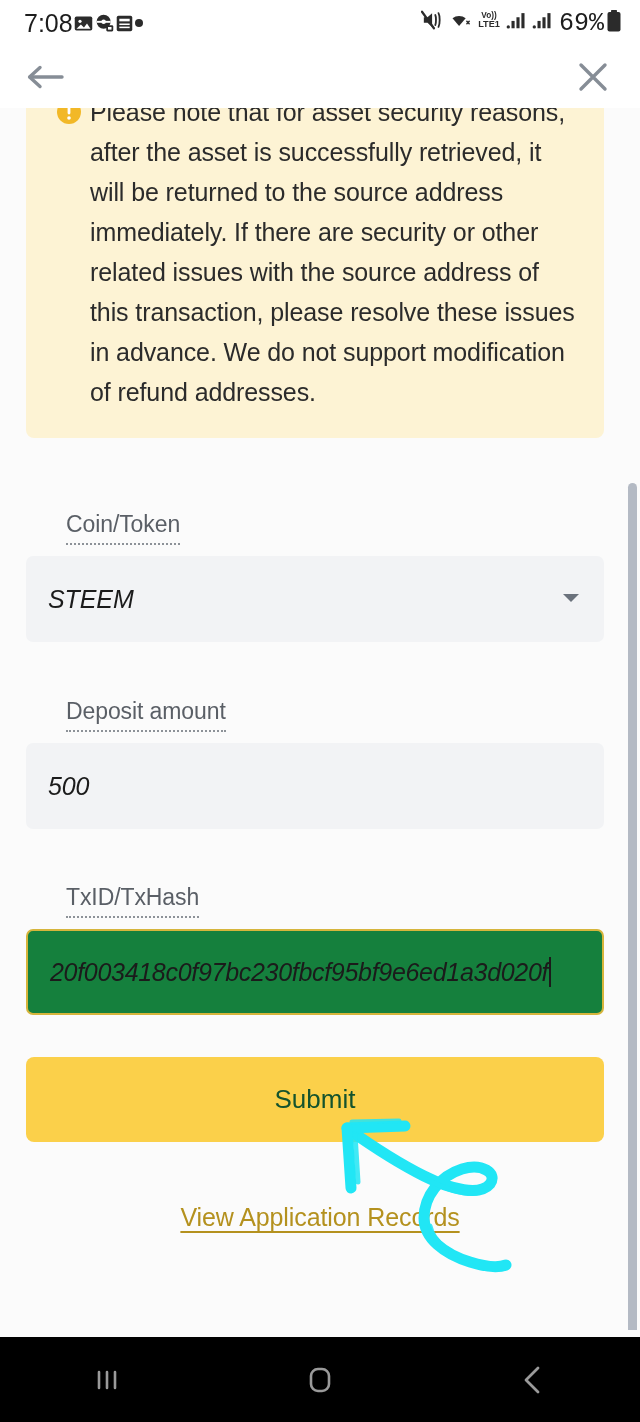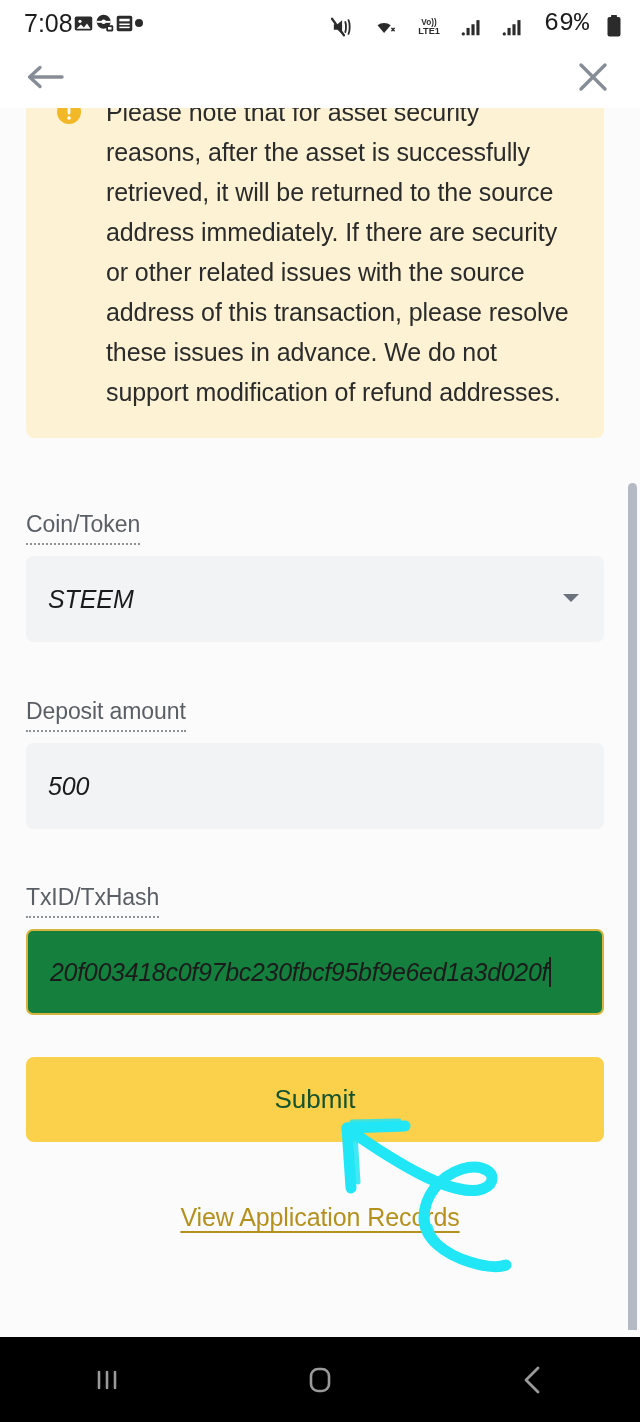--- a/index.html
+++ b/index.html
@@ -23,21 +23,21 @@
     background: #ffffff;
     display: flex; align-items: center;
     padding: 0 18px 0 24px;
   }
   #status-left { display: flex; align-items: center; }
   #status-clock {
     font-size: 25px; color: #1d1d1d; letter-spacing: 0px;
     font-family: "Liberation Sans", sans-serif;
   }
   #status-right {
-    margin-left: auto; display: flex; align-items: flex-end; gap: 17px;
+    margin-left: auto; display: flex; align-items: flex-start; gap: 2px;
   }
   .sb-ic { display: block; }
   #battery-pct { font-size: 25px; color: #1d1d1d; margin-left: 2px; font-family: Liberation Mono, monospace; }
 
   
   #header {
     position: absolute; top: 46px; left: 0;
     width: 640px; height: 62px;
     background: #ffffff;
     display: flex; align-items: center; justify-content: space-between;
@@ -57,39 +57,40 @@
     overflow: hidden;
   }
 
   
   #notice {
     position: absolute; left: 26px; top: -38px;
     width: 578px;
     background: #fdf3d4;
     border-radius: 8px;
     padding: 22px 26px 26px 30px;
-    display: flex; gap: 24px;
+    display: flex; gap: 8px;
   }
   #notice-icon {
     flex: 0 0 auto; width: 26px; height: 26px; margin-top: 7px;
   }
   #notice-text {
     font-size: 25px; line-height: 40px;
     color: #2b2b2b;
     letter-spacing: -0.1px;
   }
 
   
   .field { position: absolute; left: 26px; width: 578px; }
   .field-label {
     font-size: 23px; color: #5a5f66;
     padding-bottom: 5px;
     display: inline-block;
     border-bottom: 2px dotted #8d9298;
     letter-spacing: -0.1px;
+    margin-left: 40px;
   }
   .field-box {
     margin-top: 11px;
     height: 86px;
     background: #f2f3f5;
     border-radius: 7px;
     display: flex; align-items: center;
     padding: 0 24px 0 22px;
     font-style: italic;
   }

